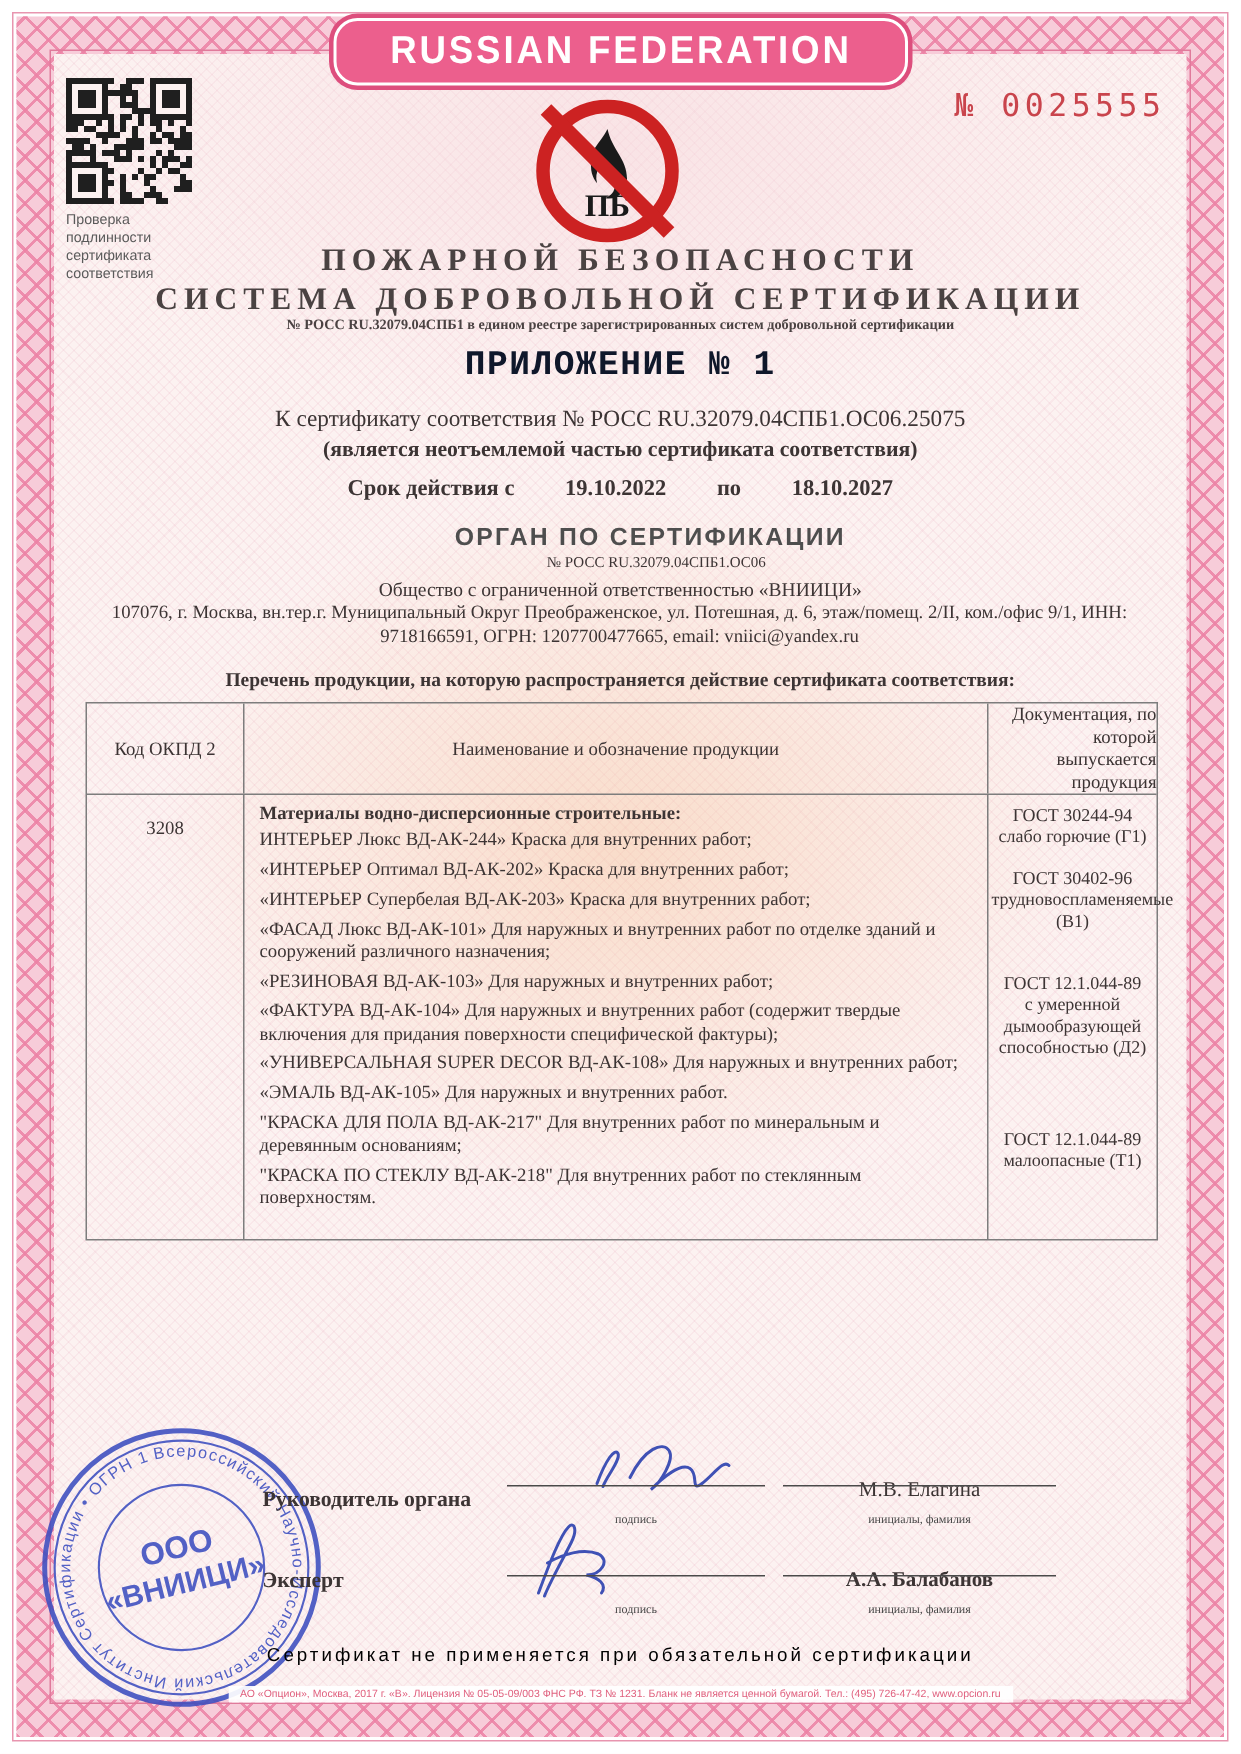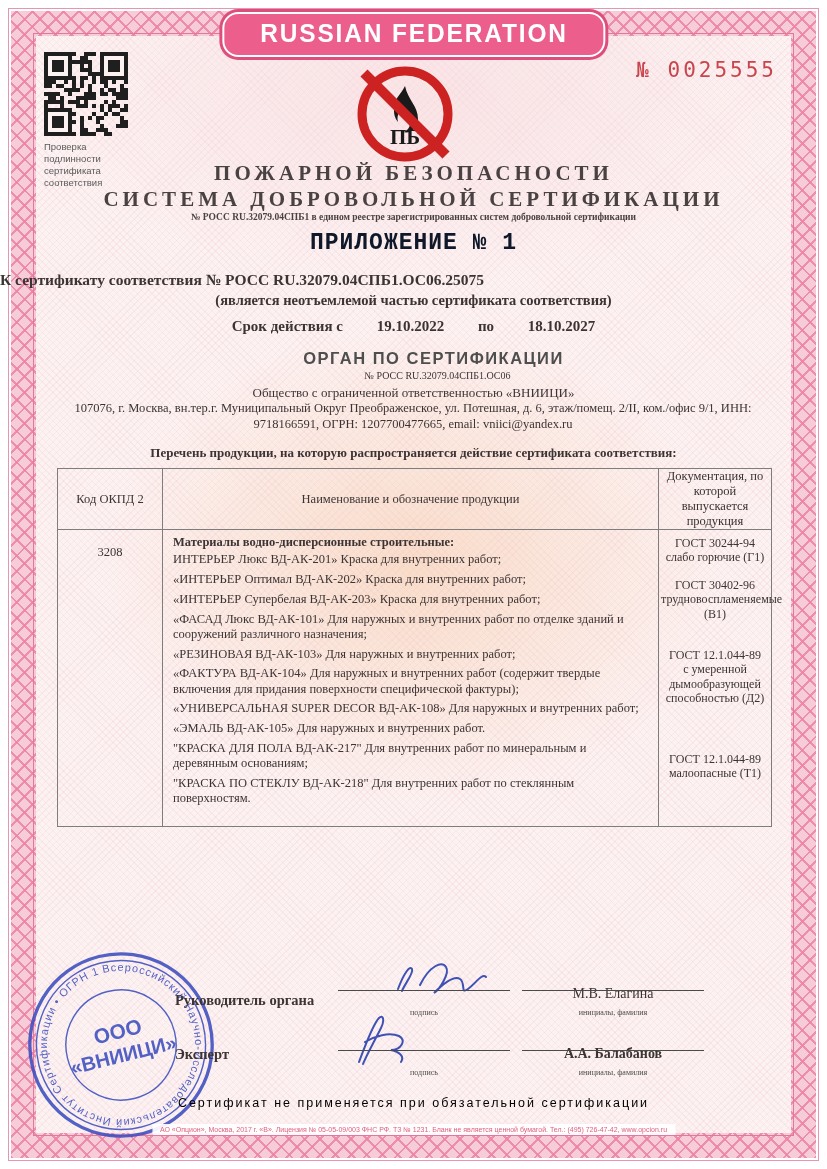--- a/index.html
+++ b/index.html
@@ -32,34 +32,34 @@
   .doc-number{position:absolute;top:58px;right:50px;font-family:"DejaVu Sans Mono", monospace;
     font-size:21px;color:#c9444c;letter-spacing:3px;}
   .pb-logo{position:absolute;left:353px;top:66px;}
   
   .sys-title{position:absolute;top:160px;left:0;width:100%;text-align:center;
     font-weight:bold;font-size:21px;letter-spacing:4px;color:#4a4242;line-height:1.25;}
   .registry-note{position:absolute;top:212px;left:0;width:100%;text-align:center;
     font-weight:bold;font-size:9.5px;color:#4a4242;}
   .appendix-heading{position:absolute;top:230px;left:0;width:100%;text-align:center;
     font-family:Liberation Mono, monospace;font-weight:bold;font-size:23px;color:#0f172a;letter-spacing:1px;}
-  .to-cert{position:absolute;top:271px;left:0;width:100%;text-align:left;font-weight:bold;font-size:15.5px;}
+  .to-cert{position:absolute;top:271px;left:0;width:100%;text-align:center;font-weight:normal;font-size:15.5px;}
   .integral{position:absolute;top:292px;left:0;width:100%;text-align:center;font-weight:bold;font-size:14.5px;}
   .validity{position:absolute;top:318px;left:0;width:100%;text-align:center;font-weight:bold;font-size:15px;}
   .validity .gap{display:inline-block;width:30px;}
   .body-heading{position:absolute;top:349px;left:0;width:100%;text-align:center;
     font-family:"Liberation Sans", sans-serif;font-weight:bold;font-size:16.5px;color:#4e4e4e;letter-spacing:1.5px;padding-left:20px;}
   .body-number{position:absolute;top:370px;left:0;width:100%;text-align:center;font-size:10px;padding-left:24px;}
   .body-company{position:absolute;top:385px;left:0;width:100%;text-align:center;font-size:13px;}
   .body-address{position:absolute;top:400px;left:63px;width:700px;text-align:center;font-size:12.5px;line-height:1.3;}
   .products-intro{position:absolute;top:445px;left:0;width:100%;text-align:center;font-weight:bold;font-size:13px;}
   
   .cert-table{position:absolute;left:57px;top:468px;width:713px;border:1px solid #7d7d7d;font-size:12.5px;}
   .t-row{display:flex;}
-  .t-head .t-c1,.t-head .t-c2,.t-head .t-c3{display:flex;align-items:center;justify-content:center;text-align:center;min-height:46px;}
+  .t-head .t-c1,.t-head .t-c2,.t-head .t-c3{display:flex;align-items:center;justify-content:center;text-align:right;min-height:46px;}
   .t-c1{width:105px;flex:none;border-right:1px solid #7d7d7d;box-sizing:border-box;}
   .t-c2{flex:1;border-right:1px solid #7d7d7d;box-sizing:border-box;}
   .t-c3{width:112px;flex:none;box-sizing:border-box;}
   .t-head{border-bottom:1px solid #7d7d7d;}
   .t-body{min-height:296px;}
   .t-body .t-c1{padding-top:15px;text-align:center;}
   .t-body .t-c2{padding:5px 10px 6px;line-height:1.22;}
   .t-body .t-c3{position:relative;text-align:center;font-size:12px;line-height:1.2;}
   .product{margin-bottom:4.5px;}
   .product.bold{font-weight:bold;margin-bottom:2px;}
@@ -293,21 +293,21 @@
   <div class="cert-table">
     <div class="t-row t-head">
       <div class="t-c1">Код ОКПД 2</div>
       <div class="t-c2">Наименование и обозначение продукции</div>
       <div class="t-c3">Документация, по которой выпускается продукция</div>
     </div>
     <div class="t-row t-body">
       <div class="t-c1">3208</div>
       <div class="t-c2">
         <div class="product bold">Материалы водно-дисперсионные строительные:</div>
-        <div class="product">ИНТЕРЬЕР Люкс ВД-АК-201» Краска для внутренних работ;</div>
+        <div class="product">ИНТЕРЬЕР Люкс ВД-АК-244» Краска для внутренних работ;</div>
         <div class="product">«ИНТЕРЬЕР Оптимал ВД-АК-202» Краска для внутренних работ;</div>
         <div class="product">«ИНТЕРЬЕР Супербелая ВД-АК-203» Краска для внутренних работ;</div>
         <div class="product">«ФАСАД Люкс ВД-АК-101» Для наружных и внутренних работ по отделке зданий и сооружений различного назначения;</div>
         <div class="product">«РЕЗИНОВАЯ ВД-АК-103» Для наружных и внутренних работ;</div>
         <div class="product">«ФАКТУРА ВД-АК-104» Для наружных и внутренних работ (содержит твердые включения для придания поверхности специфической фактуры);</div>
         <div class="product">«УНИВЕРСАЛЬНАЯ SUPER DECOR ВД-АК-108» Для наружных и внутренних работ;</div>
         <div class="product">«ЭМАЛЬ ВД-АК-105» Для наружных и внутренних работ.</div>
         <div class="product">"КРАСКА ДЛЯ ПОЛА ВД-АК-217" Для внутренних работ по минеральным и деревянным основаниям;</div>
         <div class="product">"КРАСКА ПО СТЕКЛУ ВД-АК-218" Для внутренних работ по стеклянным поверхностям.</div>
       </div>

